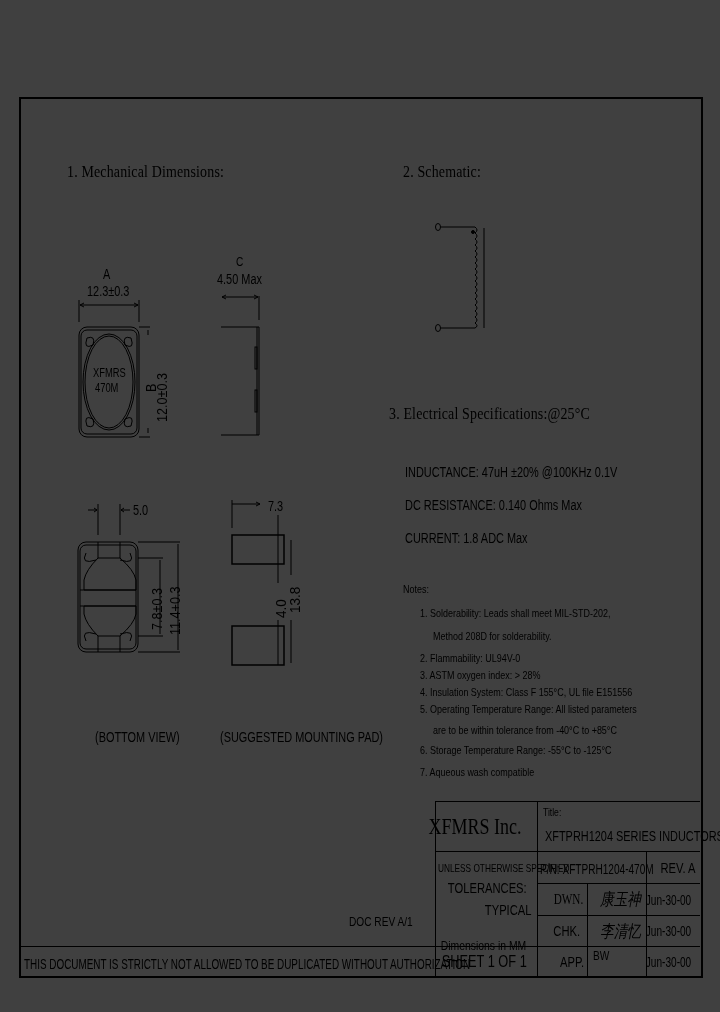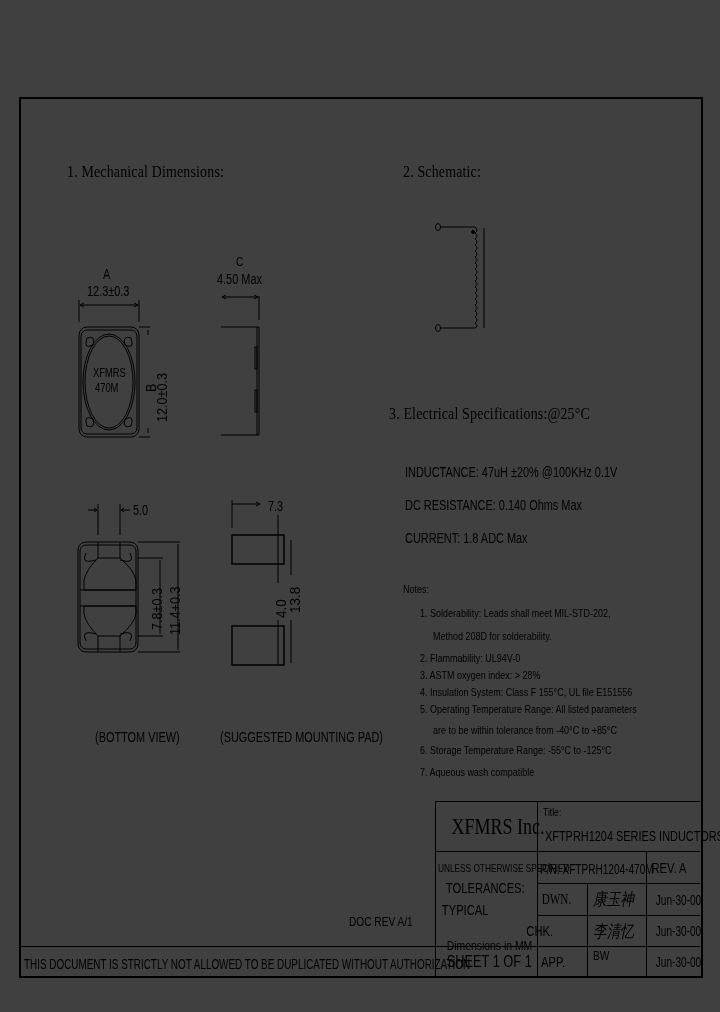--- a/index.html
+++ b/index.html
@@ -30,21 +30,21 @@
     }
     .spec { font-size: 14px; }
     .note { font-size: 11.5px; }
     .vtext {
       position: absolute; white-space: nowrap;
       font-size: 14px; transform-origin: left top;
       transform: rotate(-90deg) scaleX(0.9);
     }
     svg { position: absolute; left: 0; top: 0; }
     .tb-line { position: absolute; background: #000; }
-    .cell { position: absolute; display: flex; align-items: center; justify-content: flex-start; white-space: nowrap; }
+    .cell { position: absolute; display: flex; align-items: center; justify-content: flex-end; white-space: nowrap; }
     .cell span { display: inline-block; transform: scaleX(0.8); }
     .sig { font-family: "DejaVu Serif", serif; font-size: 17px; font-style: italic; }
   </style>
 </head>
 <body>
 
 <div class="frame"></div>
 
 <div class="hdr" style="left:67px; top:162px;">1. Mechanical Dimensions:</div>
 <div class="hdr" style="left:403px; top:162px;">2. Schematic:</div>
@@ -214,21 +214,21 @@
 <div class="cell" style="left:538px; top:884px; width:49px; height:31px;font-family:Liberation Serif, serif;">
     <span style="font-size:14px;">DWN.</span>
   </div>
 <div class="cell sig" style="left:588px; top:884px; width:58px; height:31px;">
     <span>康玉神</span>
   </div>
 <div class="cell" style="left:647px; top:884px; width:53px; height:31px;">
     <span style="font-size:14px; transform:scaleX(0.72);">Jun-30-00</span>
   </div>
 
-<div class="cell" style="left:523px; top:916px; width:49px; height:30px;">
+<div class="cell" style="left:534px; top:916px; width:49px; height:30px;">
     <span style="font-size:14px;">CHK.</span>
   </div>
 <div class="cell sig" style="left:588px; top:916px; width:58px; height:30px;">
     <span>李清忆</span>
   </div>
 <div class="cell" style="left:647px; top:916px; width:53px; height:30px;">
     <span style="font-size:14px; transform:scaleX(0.72);">Jun-30-00</span>
   </div>
 
 <div class="cell" style="left:538px; top:947px; width:49px; height:29px;">

